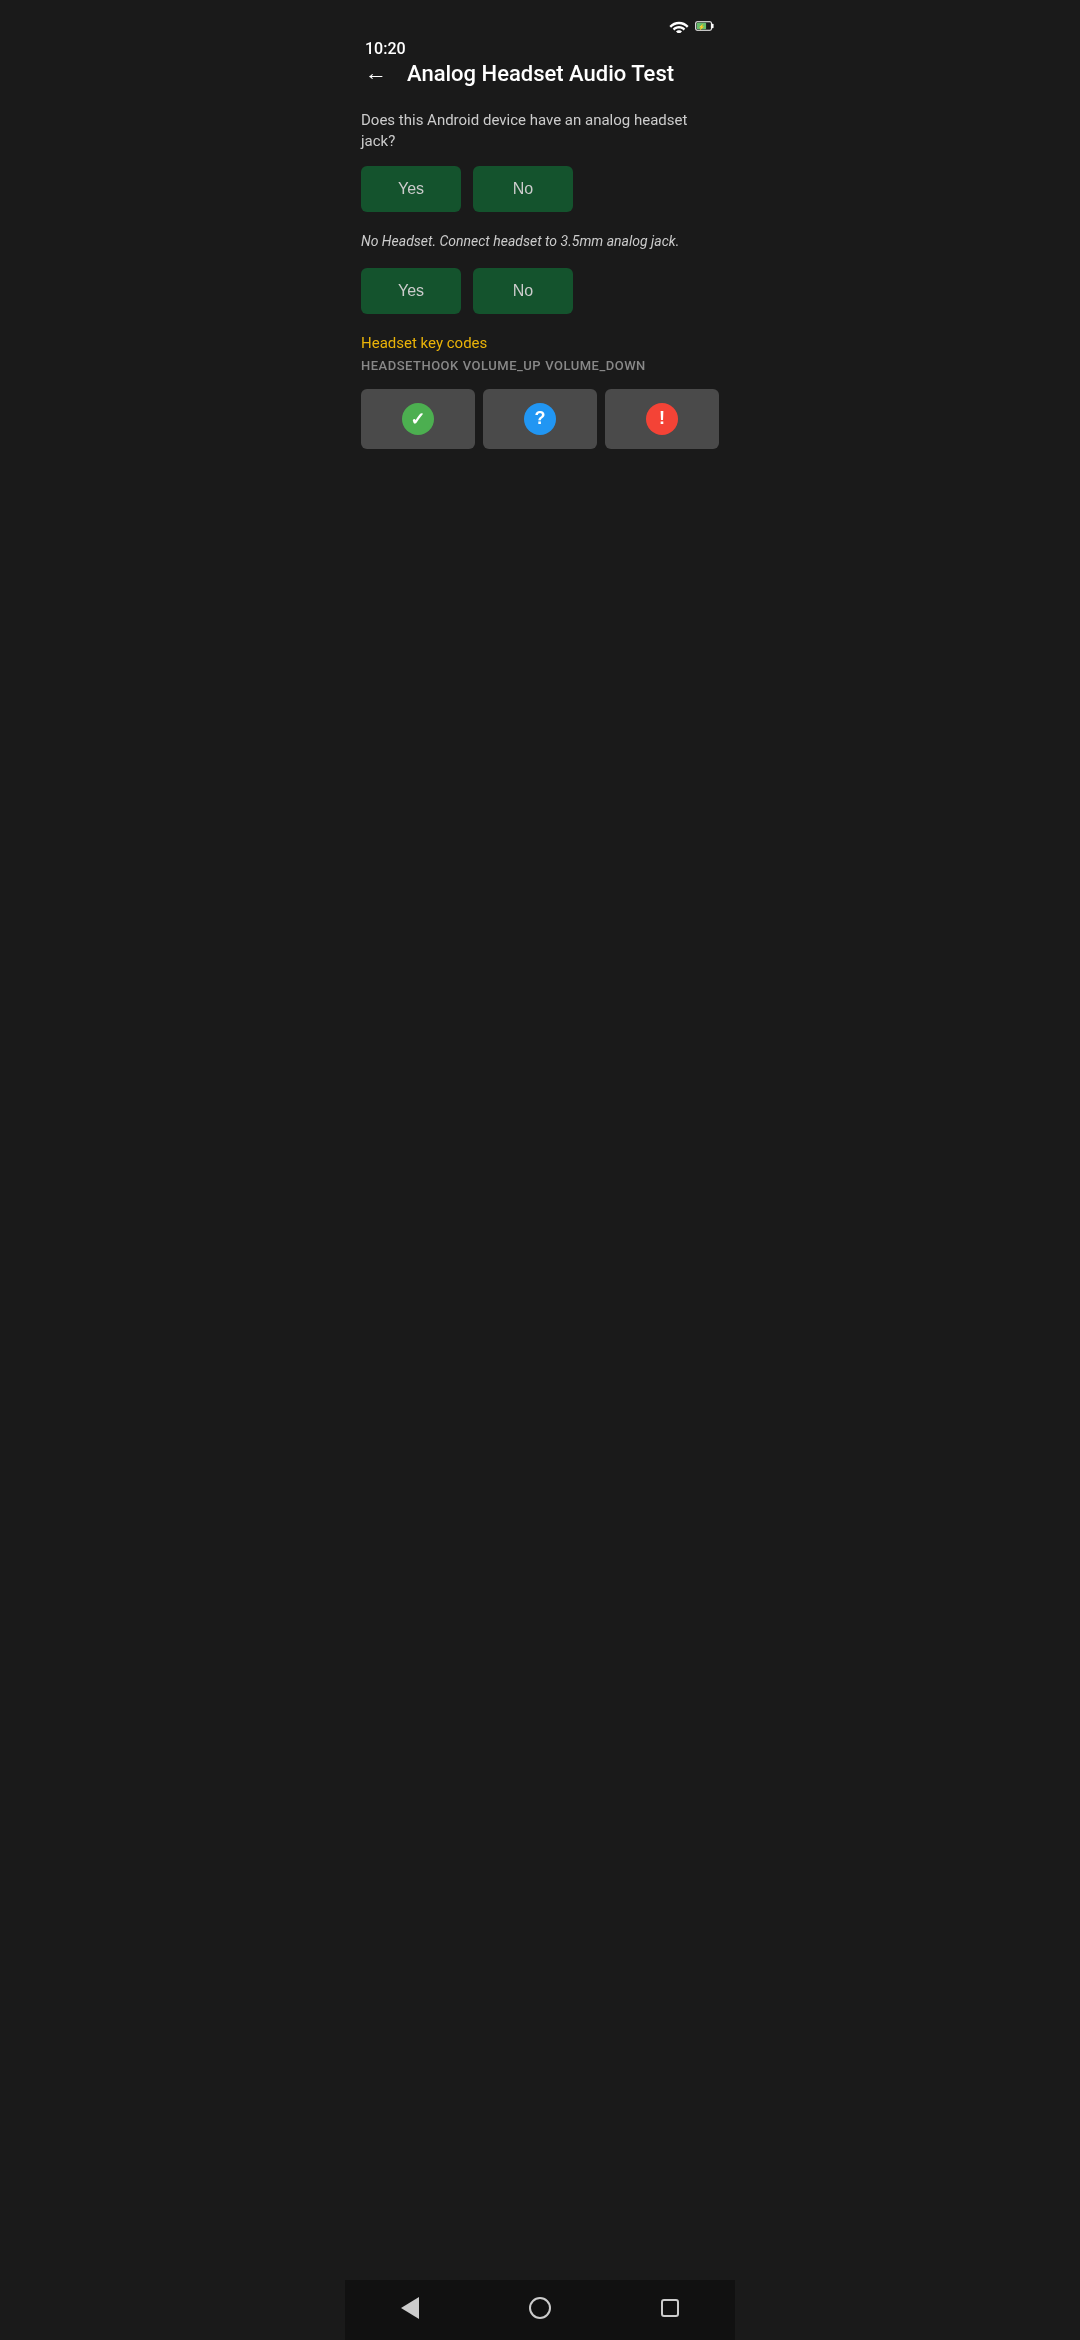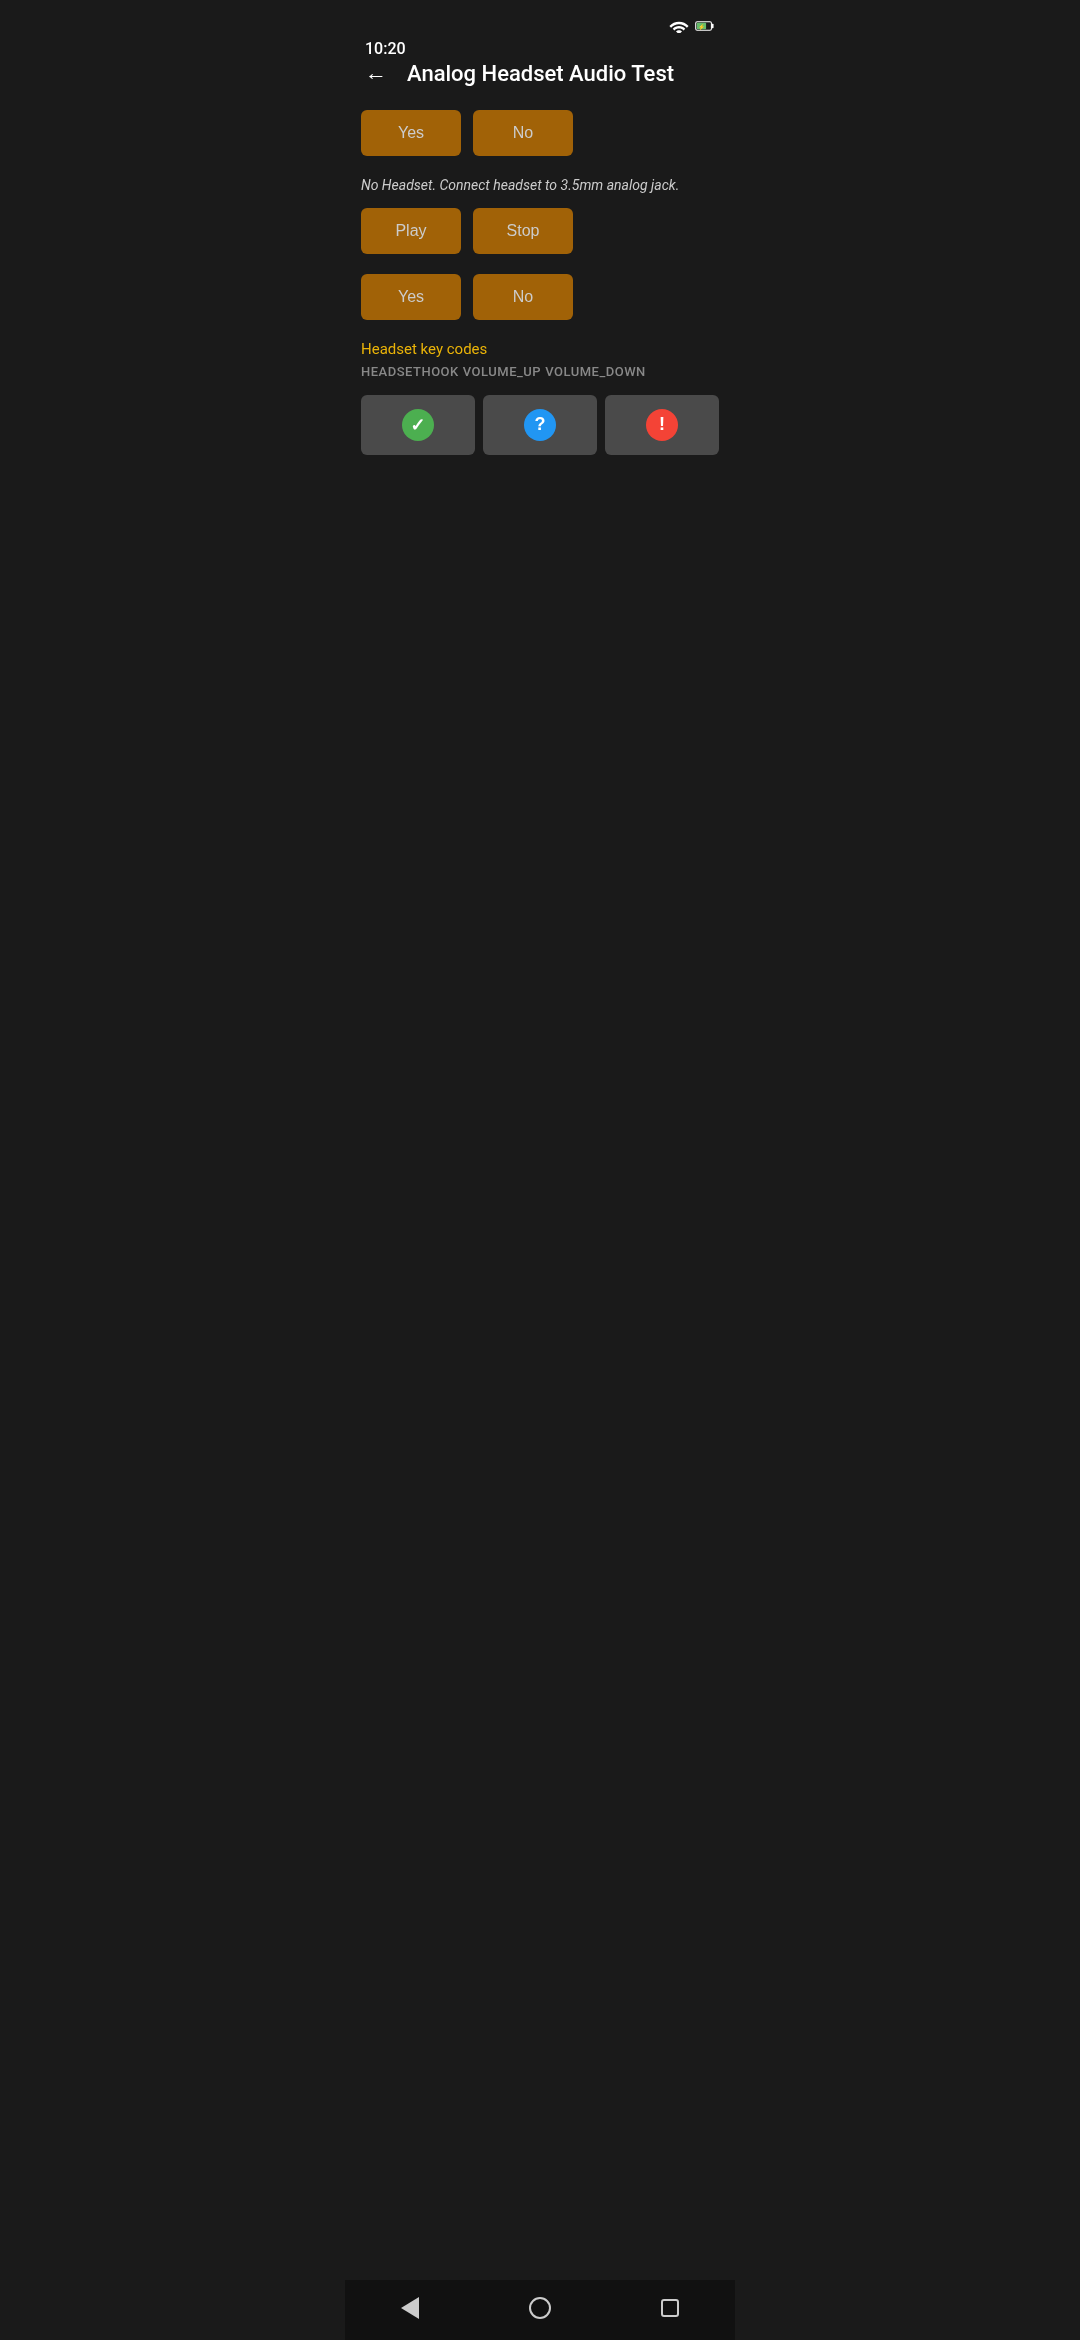--- a/index.html
+++ b/index.html
@@ -92,21 +92,21 @@
     }
 
     
     .button-row {
       display: flex;
       gap: 12px;
       margin-bottom: 20px;
     }
 
     .action-btn {
-      background-color: #a16207;
+      background-color: #14532d;
       border: none;
       border-radius: 6px;
       color: #cccccc;
       font-size: 16px;
       font-weight: 500;
       padding: 14px 28px;
       cursor: pointer;
       min-width: 100px;
     }
 
@@ -271,32 +271,29 @@
 </div>
 
 <div class="toolbar">
   <button class="back-button">←</button>
   <span class="page-title">Analog Headset Audio Test</span>
 </div>
 
 <div class="content">
 
   <div class="section">
+    <p class="question-text">Does this Android device have an analog headset jack?</p>
     <div class="button-row">
       <button class="action-btn">Yes</button>
       <button class="action-btn">No</button>
     </div>
   </div>
 
   <div class="section">
     <p class="info-text">No Headset. Connect headset to 3.5mm analog jack.</p>
-    <div class="button-row">
-      <button class="action-btn">Play</button>
-      <button class="action-btn">Stop</button>
-    </div>
   </div>
 
   <div class="section">
     <div class="button-row">
       <button class="action-btn">Yes</button>
       <button class="action-btn">No</button>
     </div>
   </div>
 
   <div class="section">

